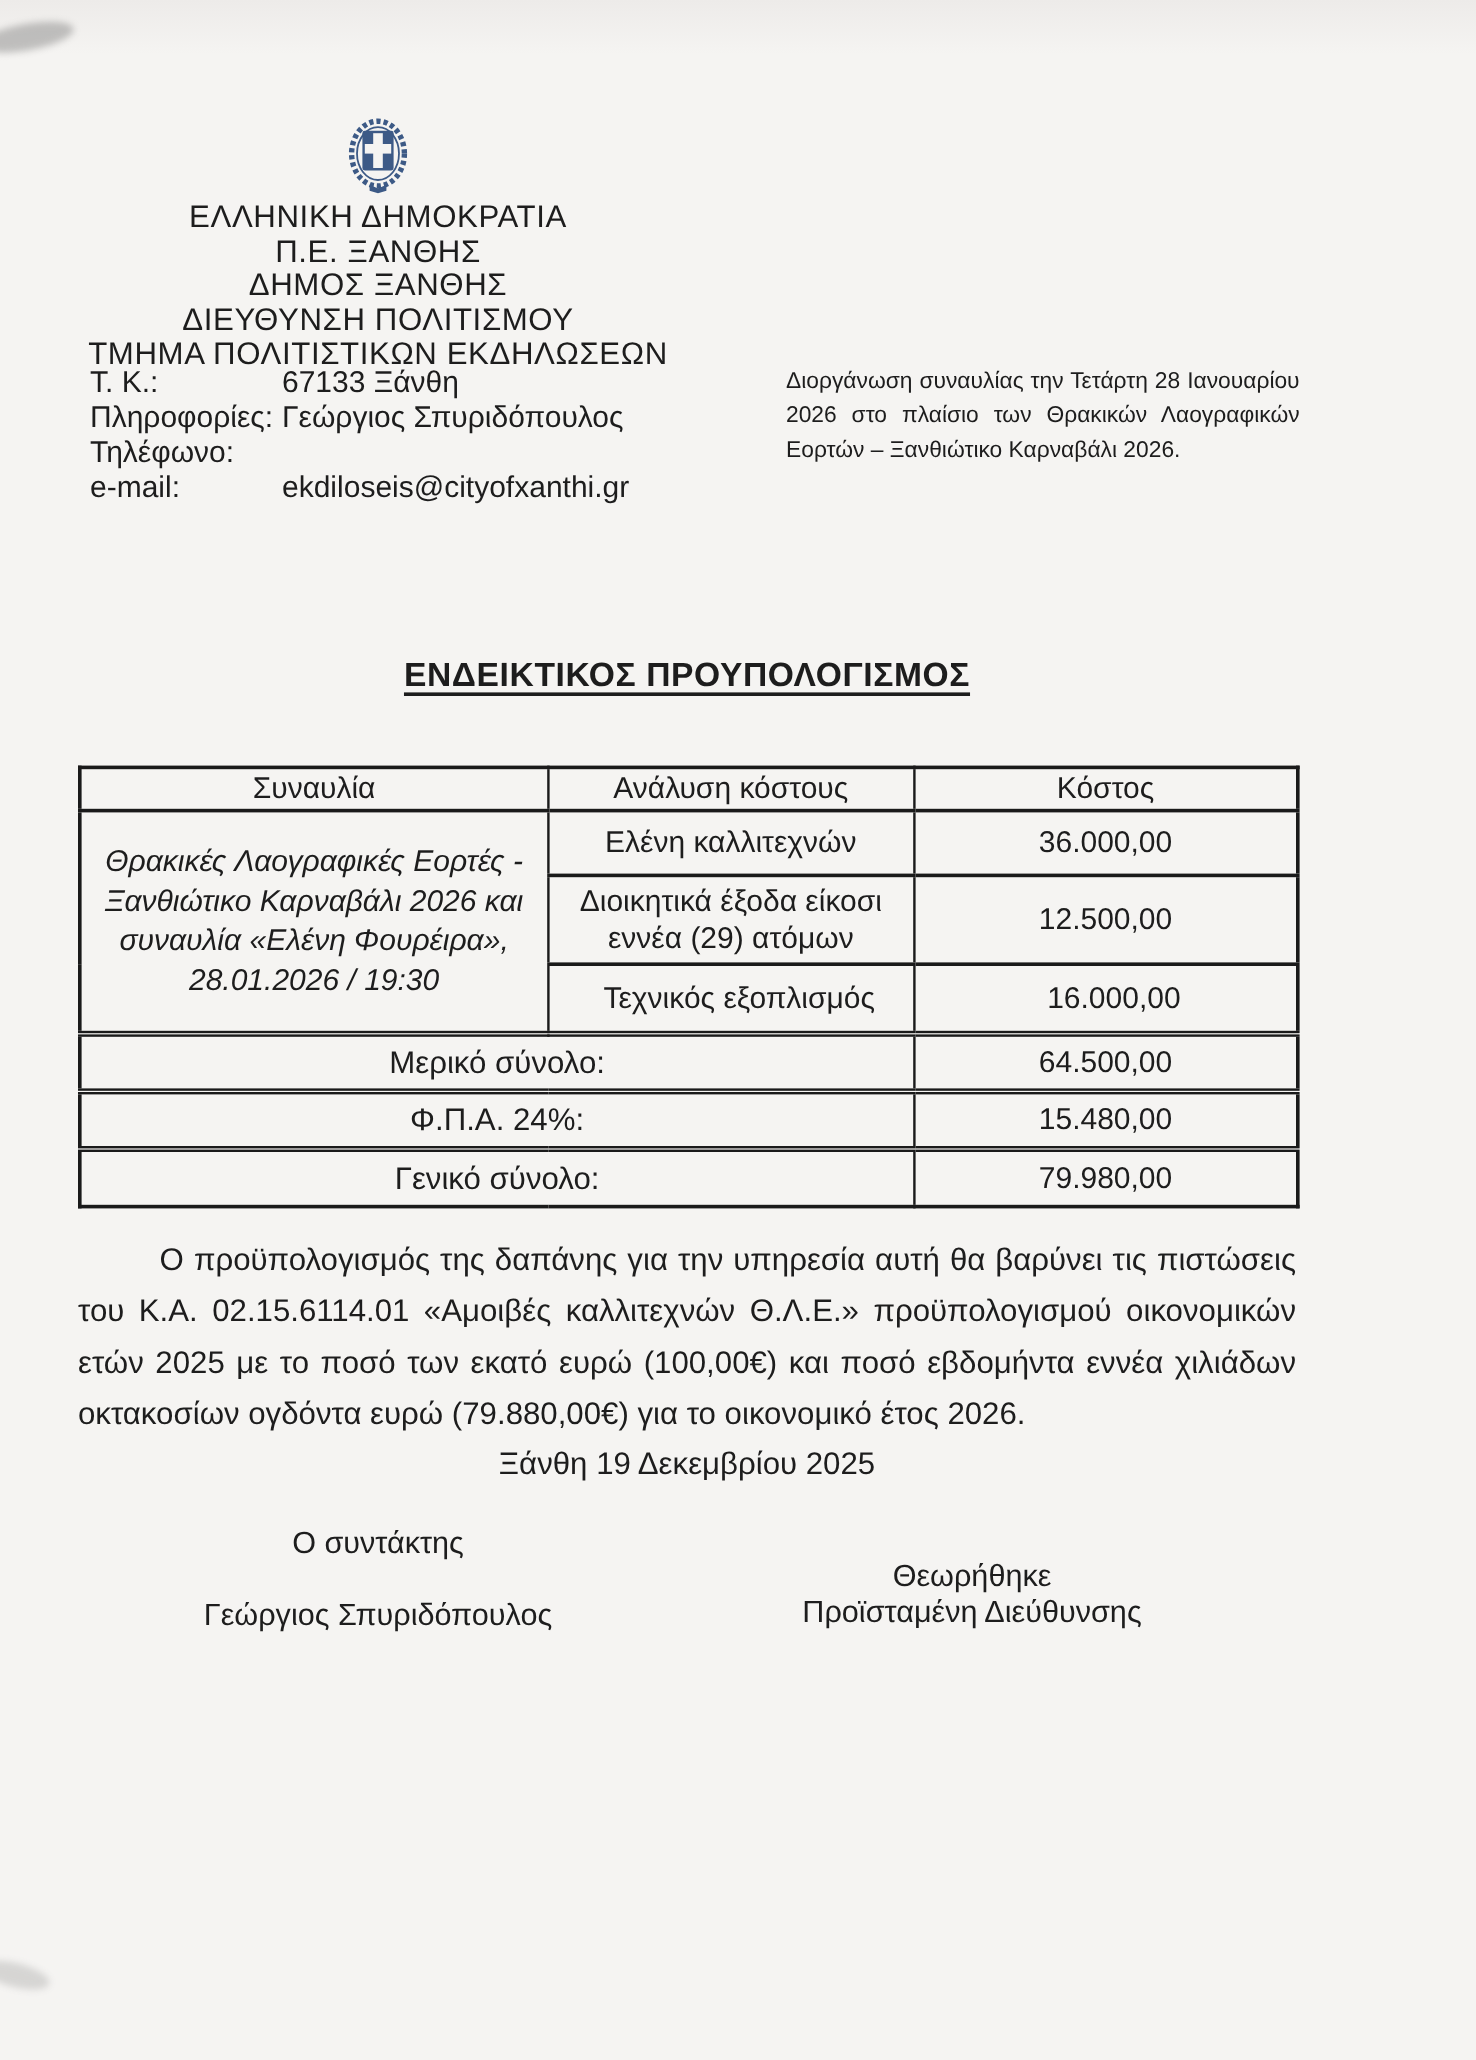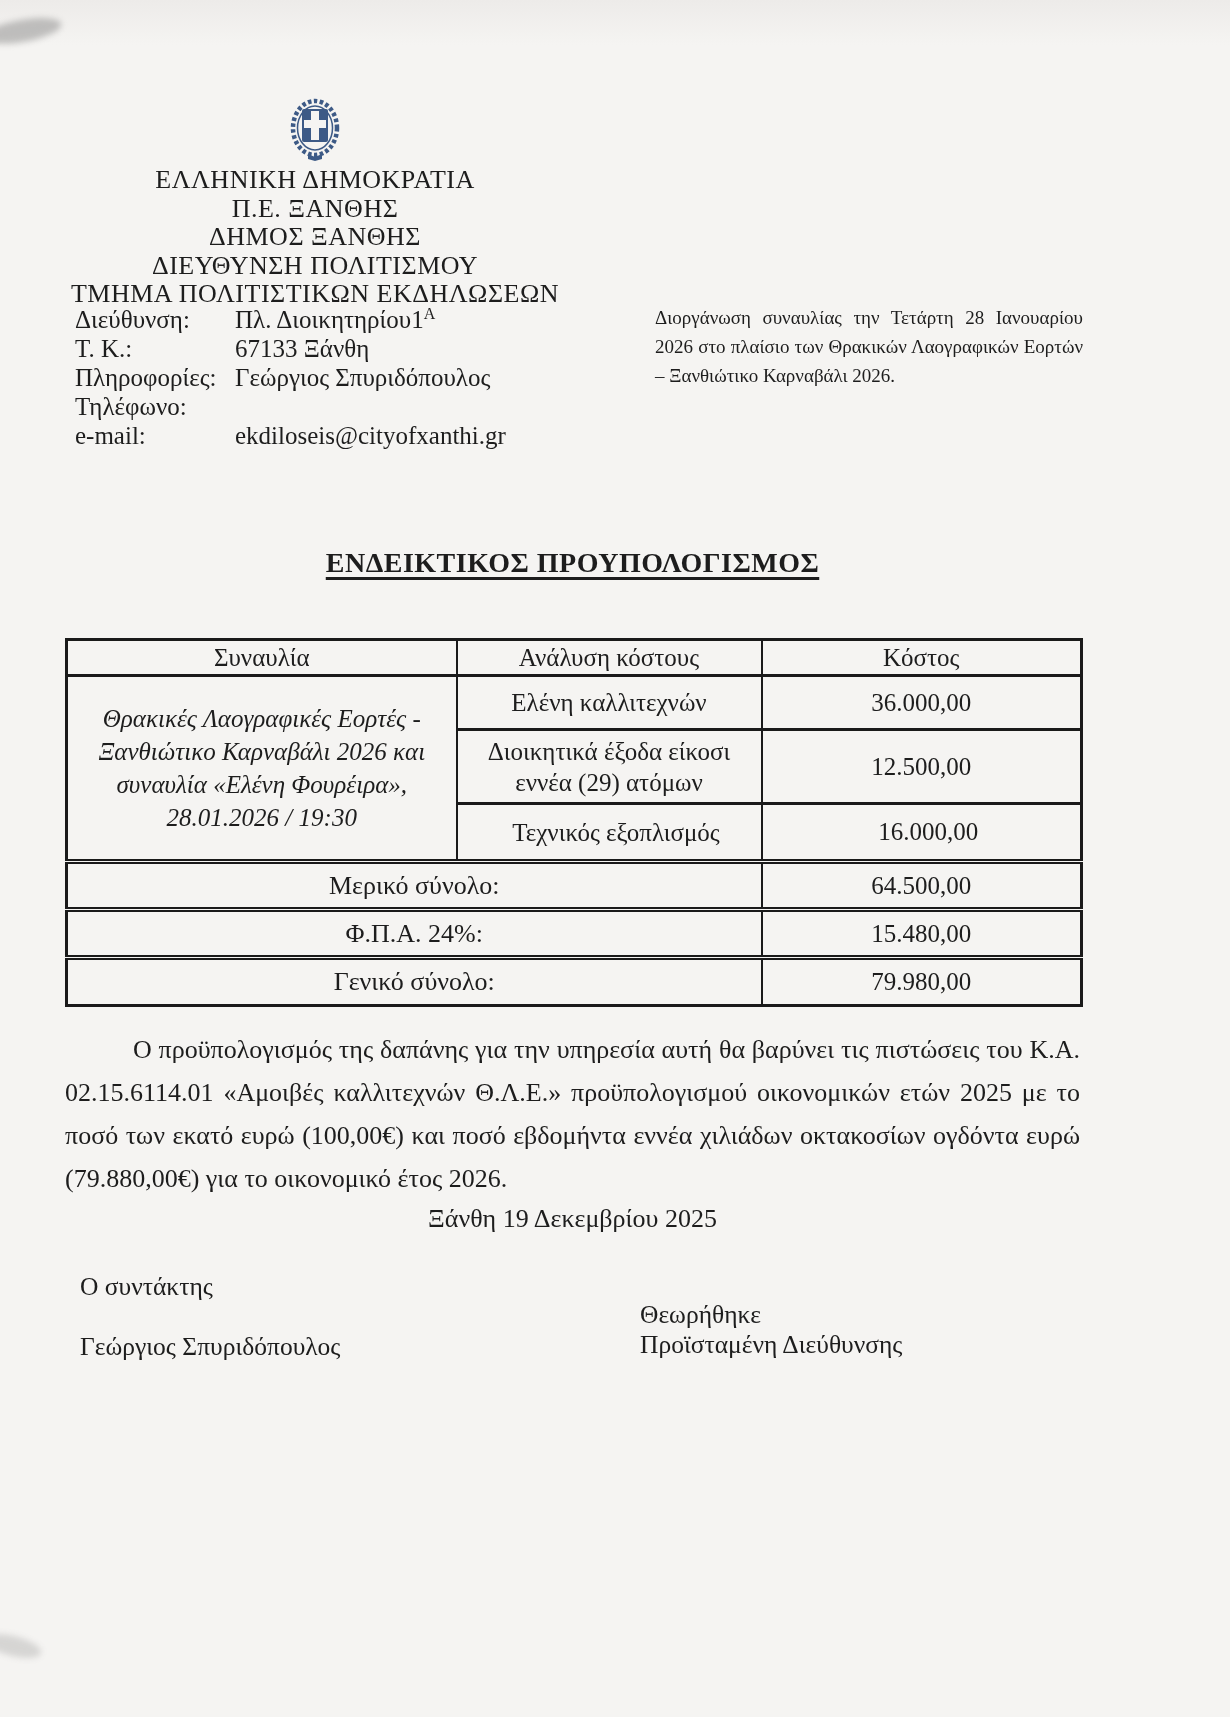--- a/index.html
+++ b/index.html
@@ -3,21 +3,21 @@
 <meta charset="utf-8">
 <style>
   * { margin: 0; padding: 0; box-sizing: border-box; }
   html, body { background: #e9e8e6; }
   .page {
     position: relative;
     width: 1230px;
     height: 1717px;
     margin: 0 auto;
     background: linear-gradient(180deg, #edebe9 0%, #f5f4f2 45px, #f5f4f2 100%);
-    font-family: Liberation Serif, serif;
+    font-family: Liberation Sans, sans-serif;
     color: #1d1d1d;
     overflow: hidden;
   }
   
   .smudge { position: absolute; background: #6a6a6a; opacity: .38; filter: blur(3px); border-radius: 50%; }
   .smudge.tl { left: -18px; top: 20px; width: 80px; height: 22px; transform: rotate(-10deg); }
   .smudge.bl { left: -16px; top: 1636px; width: 58px; height: 20px; transform: rotate(14deg); opacity: .22; }
 
   
   .header-left { position: absolute; left: 65px; top: 96px; width: 500px; text-align: center; }
@@ -56,21 +56,21 @@
   tr.total-row td { height: 48px; border-top: 5px double #1a1a1a; }
   td.total-label { text-align: right; padding-right: 14px; font-size: 26px; }
   td.total-value, td.cost-cell { text-align: center; }
 
   .body-par { position: absolute; left: 65px; top: 1028px; width: 1015px;
               font-size: 26px; line-height: 43px; text-align: justify; text-indent: 68px; }
 
   .date-line { position: absolute; left: 65px; top: 1204px; width: 1015px;
                text-align: center; font-size: 26px; }
 
-  .sig { position: absolute; font-size: 25.5px; line-height: 29.5px; }
+  .sig { position: absolute; text-align: center; font-size: 25.5px; line-height: 29.5px; }
   .sig-left { left: 80px; top: 1272px; width: 470px; }
   .sig-right { left: 640px; top: 1300px; width: 340px; }
   .sig .sig-name { margin-top: 30px; }
   .sig-right .sig-name { margin-top: 27px; }
 </style>
 </head>
 <body>
 
 <div class="page">
 
@@ -87,24 +87,20 @@
       <path d="M20 58 L27 61 L34 58 L34 63 L27 65 L20 63 Z" fill="#3d5a86"></path>
     </svg>
     <div class="org-line">ΕΛΛΗΝΙΚΗ ΔΗΜΟΚΡΑΤΙΑ</div>
     <div class="org-line">Π.Ε. ΞΑΝΘΗΣ</div>
     <div class="org-line">ΔΗΜΟΣ ΞΑΝΘΗΣ</div>
     <div class="org-line">ΔΙΕΥΘΥΝΣΗ ΠΟΛΙΤΙΣΜΟΥ</div>
     <div class="org-line">ΤΜΗΜΑ ΠΟΛΙΤΙΣΤΙΚΩΝ ΕΚΔΗΛΩΣΕΩΝ</div>
   </div>
 
   <div class="contact">
-    <div class="contact-row">
-      <span class="contact-label">Διεύθυνση:</span>
-      <span class="contact-value"><span>Πλ. Διοικητηρίου1</span><sup>Α</sup></span>
-    </div>
     <div class="contact-row">
       <span class="contact-label">Τ. Κ.:</span>
       <span class="contact-value">67133 Ξάνθη</span>
     </div>
     <div class="contact-row">
       <span class="contact-label">Πληροφορίες:</span>
       <span class="contact-value">Γεώργιος Σπυριδόπουλος</span>
     </div>
     <div class="contact-row">
       <span class="contact-label">Τηλέφωνο:</span>

